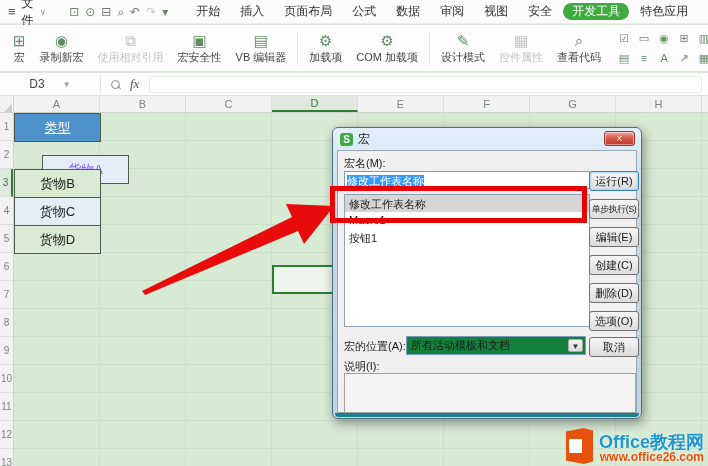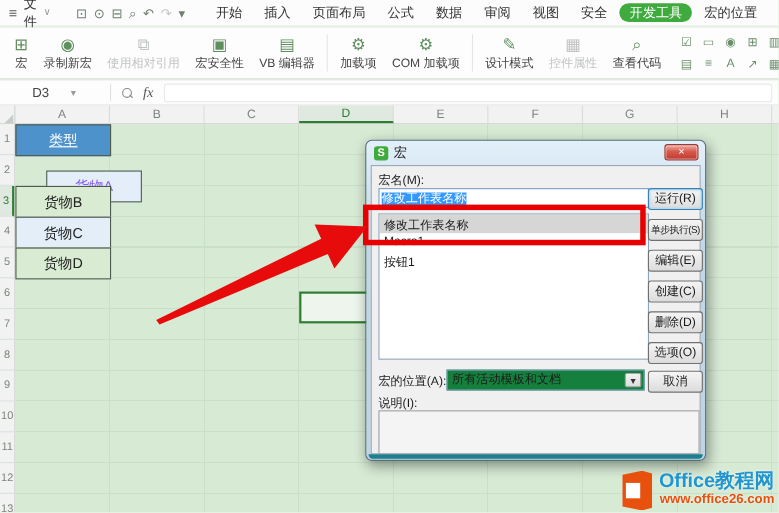--- a/index.html
+++ b/index.html
@@ -81,21 +81,21 @@
   .db1{top:20px} .db2{top:48px} .db3{top:76px} .db4{top:104px} .db5{top:132px} .db6{top:160px} .db7{top:186px}
   .ddrop { position:absolute; left:68px; top:185px; width:180px; height:19px; background:#15803d; border:1px solid #7b9cbd; font-size:11px; line-height:17px; padding:0 4px; color:#1a1a1a; }
   .ddrop .arr { position:absolute; right:2px; top:2px; bottom:2px; width:15px; background:linear-gradient(#f2f2f2,#ddd); border:1px solid #aaa; border-radius:2px; text-align:center; font-size:8px; line-height:14px; color:#333; }
   .descbox { position:absolute; left:6px; top:222px; width:292px; height:40px; background:#f4f4f4; border:1px solid #a0a0a0; }
 
   
   .redbox { position:absolute; left:330px; top:186px; width:257px; height:37px; border:5px solid #e80000; z-index:50; }
   .arrowsvg { position:absolute; left:0; top:0; z-index:60; pointer-events:none; }
 
   
-  .wmark { position:absolute; right:4px; bottom:2px; display:flex; align-items:flex-start; gap:6px; z-index:40; }
+  .wmark { position:absolute; right:4px; bottom:2px; display:flex; align-items:flex-end; gap:6px; z-index:40; }
   .wlogo { width:33px; height:36px; position:relative; }
   .wlogo .pent { position:absolute; inset:0; background:#e8500e; clip-path:polygon(18% 10%, 72% 0%, 100% 7%, 100% 93%, 72% 100%, 18% 90%); }
   .wlogo .hole { position:absolute; left:9px; top:11px; width:13px; height:14px; background:#fff; }
   .wtext { display:flex; flex-direction:column; align-items:flex-end; line-height:1.05; }
   .wtitle { font-size:18px; font-weight:bold; color:#2196ce; text-shadow:0 0 2px #fff; }
   .wurl { font-size:12px; font-weight:bold; color:#e8500e; text-shadow:0 0 2px #fff; }
 </style>
 </head>
 <body>
 
@@ -118,21 +118,21 @@
     <nav class="mtabs">
         <span class="mtab">开始</span>
         <span class="mtab">插入</span>
         <span class="mtab">页面布局</span>
         <span class="mtab">公式</span>
         <span class="mtab">数据</span>
         <span class="mtab">审阅</span>
         <span class="mtab">视图</span>
         <span class="mtab">安全</span>
         <span class="mtab act">开发工具</span>
-        <span class="mtab">宏的位置</span>
+        <span class="mtab">特色应用</span>
         <span class="mtab">文档助手</span>
       </nav>
 
   </div>
 
   <div class="toolbar">
     <div style="display:flex">
         <div class="tbtn">
           <span class="ticon">⊞</span>
           <span class="tlabel">宏</span>

